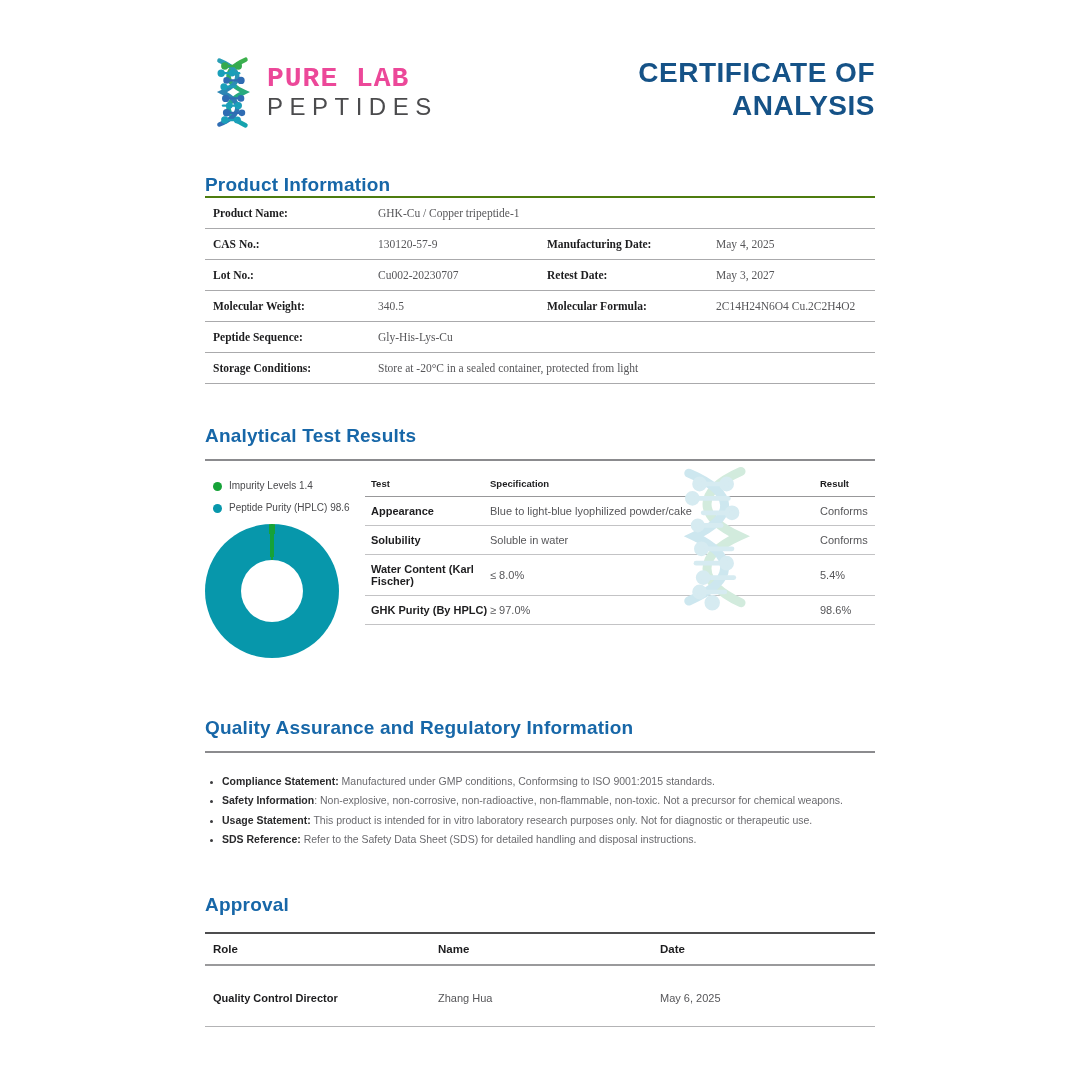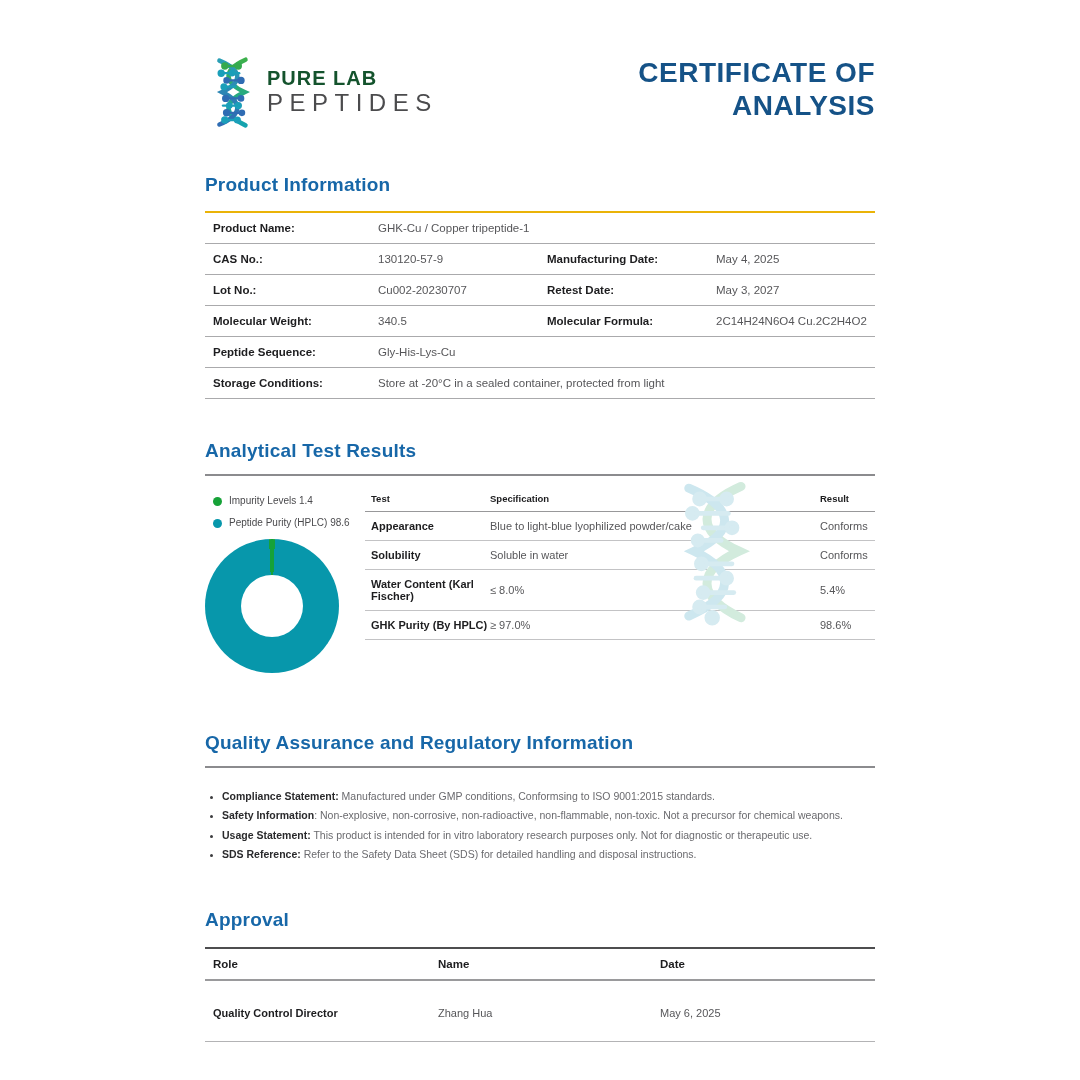--- a/index.html
+++ b/index.html
@@ -8,35 +8,35 @@
     position:relative; width:1080px; height:1080px; background:#ffffff;
     font-family:"Liberation Sans", sans-serif; color:#565659; overflow:hidden;
     margin:0 auto;
   }
   .content { width:670px; margin-left:205px; }
 
   
   .header { display:flex; justify-content:space-between; align-items:flex-start; padding-top:56px; }
   .logo { display:flex; align-items:center; gap:8px; }
   .logo-icon svg { display:block; }
-  .logo-line1 { font-size:20px; font-weight:800; letter-spacing:1px; color:#14532d; line-height:1.05; }
+  .logo-line1 { font-size:28px; font-weight:800; letter-spacing:1px; color:#ec4899; line-height:1.05;font-family:Liberation Mono, monospace; }
   .logo-line2 { font-size:24px; font-weight:500; letter-spacing:6.5px; color:#4b4b4d; line-height:1.2; }
   .doc-title {
     width:290px; text-align:right; font-size:28px; line-height:1.18; font-weight:800;
     letter-spacing:0.5px; color:var(--title-blue,#155287); text-transform:uppercase;
   }
 
   
   h2.section-heading { font-size:19px; font-weight:700; color:var(--heading-blue,#1767a8); letter-spacing:0.2px; }
   .rule { border:none; border-top:2px solid #8b8b8e; margin-top:12px; }
 
   
   .section-product { margin-top:44px; }
   table { border-collapse:collapse; width:100%; }
-  .product-table { margin-top:15px; border-top:2px solid #eab308; }
+  .product-table { border-top:2px solid #4d7c0f;font-family:Liberation Serif, serif; }
   .product-table td { border-bottom:1px solid #aaaaac; padding:9px 6px 9px 8px; font-size:11.5px; vertical-align:middle; height:30px; }
   td.lbl { font-weight:700; color:#1d1d1f; }
   td.val { color:#565659; }
 
   
   .section-analytical { margin-top:41px; }
   .analytical-body { position:relative; display:flex; margin-top:11px; }
   .chart-col { width:160px; flex:0 0 160px; }
   .legend { padding:8px 0 0 8px; }
   .legend-item { display:flex; align-items:flex-end; gap:7px; margin-bottom:11px; }

